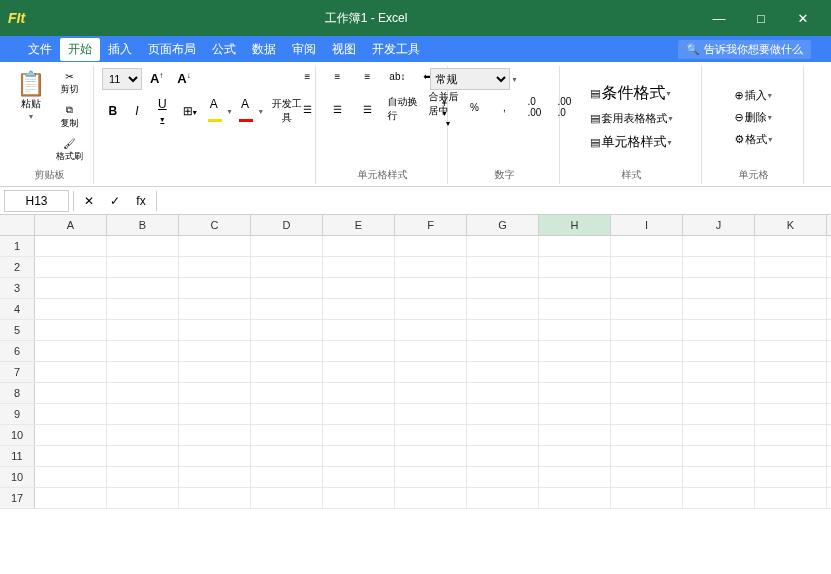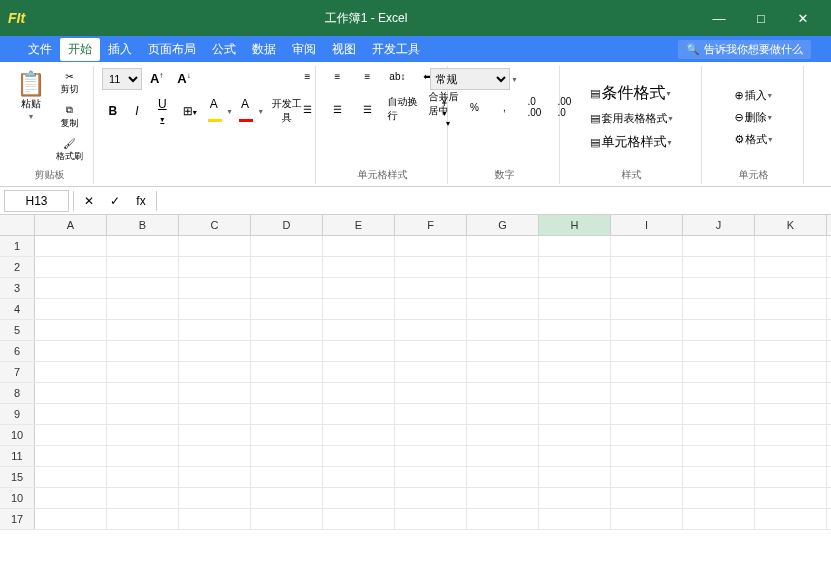--- a/index.html
+++ b/index.html
@@ -680,34 +680,20 @@
         <div class="grid-cell" contenteditable="true" style="width: 72px;"></div>
         <div class="grid-cell" contenteditable="true" style="width: 72px;"></div>
         <div class="grid-cell" contenteditable="true" style="width: 72px;"></div>
         <div class="grid-cell" contenteditable="true" style="width: 72px;"></div>
         <div class="grid-cell" contenteditable="true" style="width: 72px;"></div>
         <div class="grid-cell" contenteditable="true" style="width: 72px;"></div>
         <div class="grid-cell" contenteditable="true" style="width: 72px;"></div>
         <div class="grid-cell" contenteditable="true" style="width: 72px;"></div>
       </div>
       <div class="grid-row">
-        <div class="row-num">15</div>
-        <div class="grid-cell" contenteditable="true" style="width: 72px;"></div>
-        <div class="grid-cell" contenteditable="true" style="width: 72px;"></div>
-        <div class="grid-cell" contenteditable="true" style="width: 72px;"></div>
-        <div class="grid-cell" contenteditable="true" style="width: 72px;"></div>
-        <div class="grid-cell" contenteditable="true" style="width: 72px;"></div>
-        <div class="grid-cell" contenteditable="true" style="width: 72px;"></div>
-        <div class="grid-cell" contenteditable="true" style="width: 72px;"></div>
-        <div class="grid-cell" contenteditable="true" style="width: 72px;"></div>
-        <div class="grid-cell" contenteditable="true" style="width: 72px;"></div>
-        <div class="grid-cell" contenteditable="true" style="width: 72px;"></div>
-        <div class="grid-cell" contenteditable="true" style="width: 72px;"></div>
-      </div>
-      <div class="grid-row">
         <div class="row-num">10</div>
         <div class="grid-cell" contenteditable="true" style="width: 72px;"></div>
         <div class="grid-cell" contenteditable="true" style="width: 72px;"></div>
         <div class="grid-cell" contenteditable="true" style="width: 72px;"></div>
         <div class="grid-cell" contenteditable="true" style="width: 72px;"></div>
         <div class="grid-cell" contenteditable="true" style="width: 72px;"></div>
         <div class="grid-cell" contenteditable="true" style="width: 72px;"></div>
         <div class="grid-cell" contenteditable="true" style="width: 72px;"></div>
         <div class="grid-cell" contenteditable="true" style="width: 72px;"></div>
         <div class="grid-cell" contenteditable="true" style="width: 72px;"></div>

